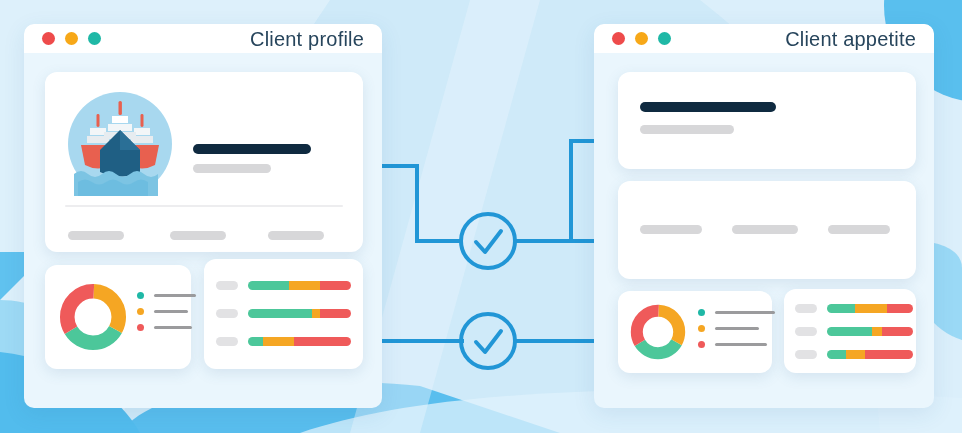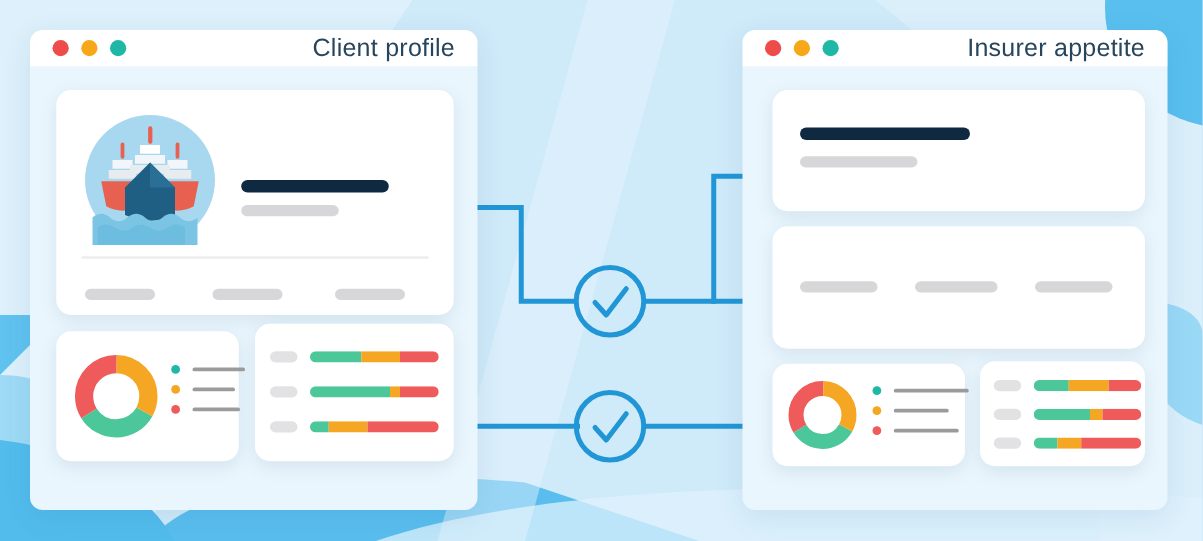--- a/index.html
+++ b/index.html
@@ -242,21 +242,21 @@
     </div>
   </div>
 
   <div class="window win-right">
     <div class="titlebar">
       <div class="dots">
         <span class="dot red"></span>
         <span class="dot amber"></span>
         <span class="dot teal"></span>
       </div>
-      <div class="win-title">Insurer appetite</div>
+      <div class="win-title">Client appetite</div>
     </div>
 
     <div class="win-body">
 
       <div class="card card-r1">
         <div class="ph dark" style="left:22px;top:30px;width:136px;height:10px;"></div>
         <div class="ph" style="left:22px;top:53px;width:94px;height:9px;"></div>
       </div>
 
       <div class="card card-r2">

